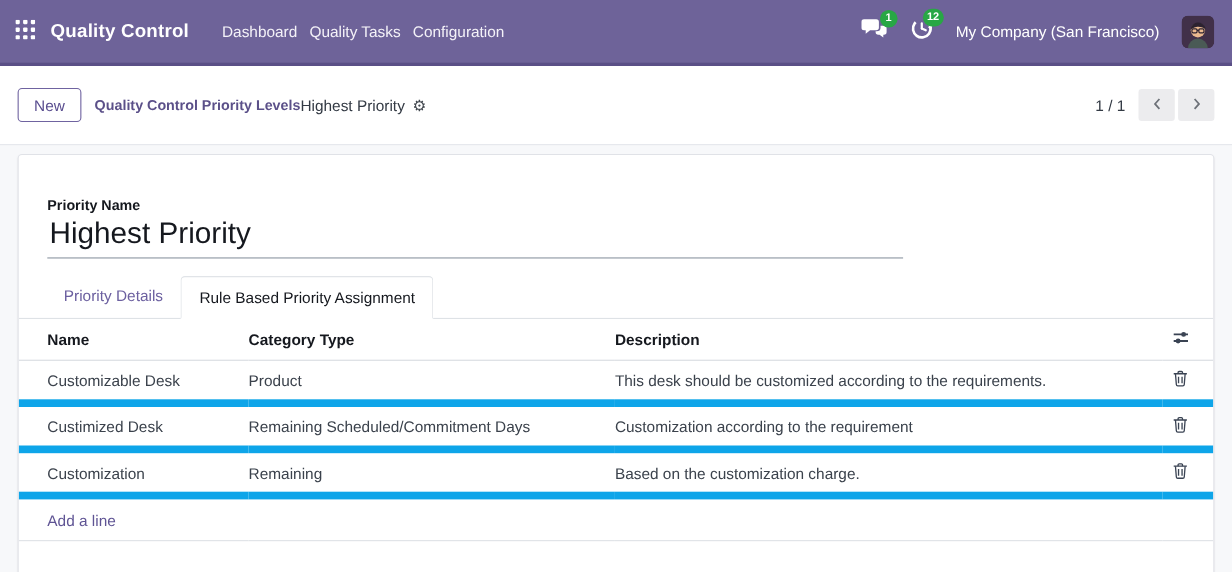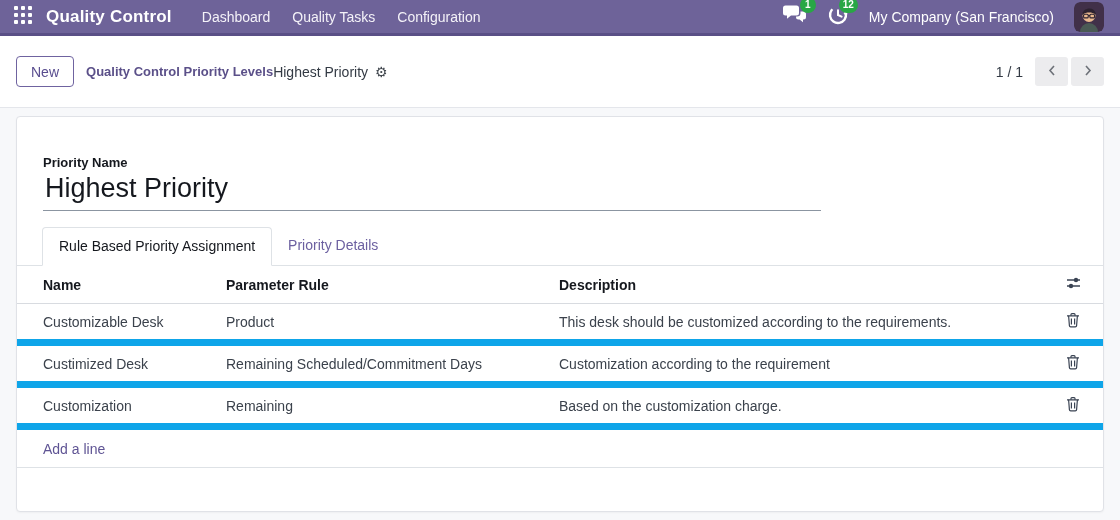--- a/index.html
+++ b/index.html
@@ -2,26 +2,26 @@
 <html><head>
 <meta charset="utf-8">
 <style>
   * { margin:0; padding:0; box-sizing:border-box; }
   html,body { width:1120px; height:520px; }
   body { font-family:"Liberation Sans", sans-serif; }
   .screen { width:1120px; height:520px; background:#f7f8fa; overflow:hidden; position:relative; }
 
   
   .topbar {
-    height:36px; background:#6e6399; border-bottom:3px solid #5a4f86;
+    height:60px; background:#6e6399; border-bottom:3px solid #5a4f86;
     display:flex; align-items:center; padding:0 16px 0 14px; color:#fff;
   }
   .apps-btn { background:none; border:none; cursor:pointer; margin-right:14px; display:flex; align-items:center; }
   .app-name { font-size:17px; font-weight:600; margin-right:30px; cursor:pointer; letter-spacing:.2px; }
-  .menu { display:flex; gap:22px; }
+  .menu { display:flex; gap:11px; }
   .menu-item { font-size:14px; cursor:pointer; color:#f4f2f8; }
   .topbar-right { margin-left:auto; display:flex; align-items:center; gap:20px; }
   .icon-badge { position:relative; cursor:pointer; display:flex; align-items:center; }
   .badge {
     position:absolute; top:-7px; right:-9px; background:#28a745; color:#fff;
     font-size:10px; font-weight:700; min-width:16px; height:16px; line-height:16px;
     border-radius:9px; text-align:center; padding:0 4px;
   }
   .company-name { font-size:14px; cursor:pointer; }
   .avatar { width:30px; height:30px; border-radius:6px; overflow:hidden; cursor:pointer; flex:0 0 auto; }
@@ -175,35 +175,35 @@
     </div>
   </div>
 
   <div class="content">
     <div class="sheet">
 
       <div class="field-label">Priority Name</div>
       <input class="field-input" type="text" value="Highest Priority" style="">
 
       <div class="tabs-row">
+        <div class="tab tab-inactive">Priority Details</div>
         <div class="tab tab-active">Rule Based Priority Assignment</div>
-        <div class="tab tab-inactive">Priority Details</div>
       </div>
 
       <table class="qtable">
         <colgroup>
             <col style="width:209px">
             <col style="width:333px">
             <col>
             <col style="width:46px">
           </colgroup>
         <thead>
           <tr>
             <th>Name</th>
-            <th>Parameter Rule</th>
+            <th>Category Type</th>
             <th>Description</th>
             <th class="col-action">
               <button class="optional-btn">
                 <span>
                   <svg width="17" height="14" viewBox="0 0 17 14">
                       <line x1="2" y1="4" x2="15" y2="4" stroke="#3a4353" stroke-width="1.6"></line>
                       <circle cx="11" cy="4" r="2.2" fill="#3a4353"></circle>
                       <line x1="2" y1="10" x2="15" y2="10" stroke="#3a4353" stroke-width="1.6"></line>
                       <circle cx="6" cy="10" r="2.2" fill="#3a4353"></circle>
                     </svg>

